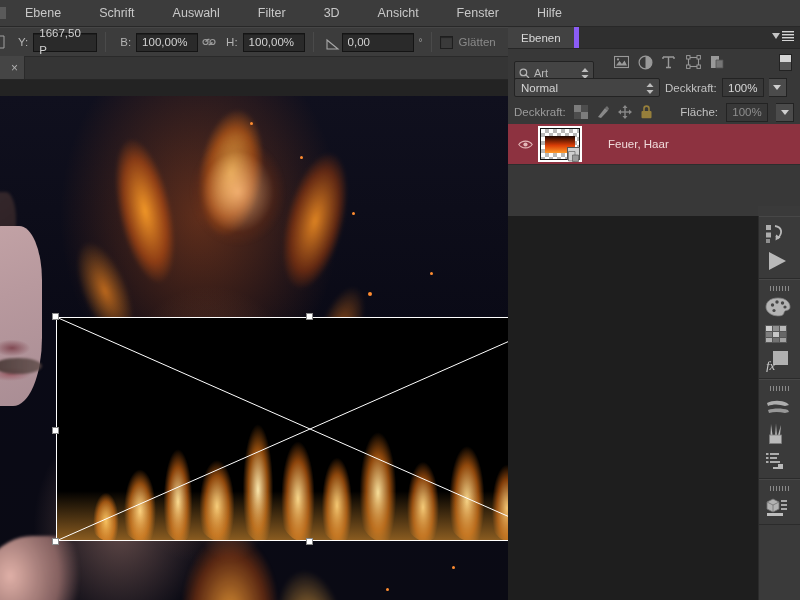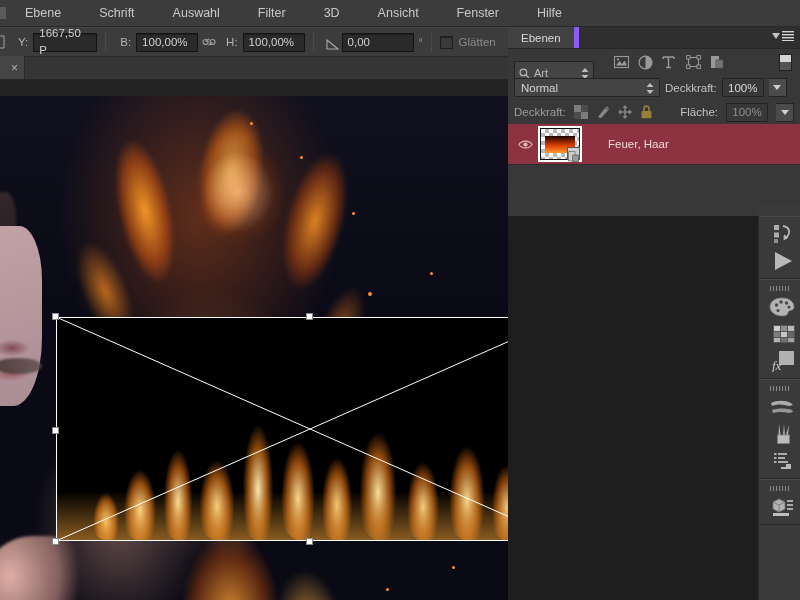--- a/index.html
+++ b/index.html
@@ -282,21 +282,21 @@
   .dock-group {
     width:42px; border-bottom:1px solid #2b2b2b; border-top:1px solid #474747;
     display:flex; flex-direction:column; align-items:center;
     padding:3px 0 4px 0;
   }
   .dock-grip {
     width:20px; height:5px; margin:3px 0 2px 0;
     background:repeating-linear-gradient(90deg,#8a8a8a 0 1px, transparent 1px 3px);
   }
   .dock-btn {
-    width:30px; height:27px; display:flex; align-items:center; justify-content:flex-end;
+    width:30px; height:27px; display:flex; align-items:center; justify-content:flex-start;
   }
   .dock-btn svg { opacity:.85; }
   .dock-filler { flex:1; width:42px; background:#3a3a3a; }
 
   
   .dock-top-cap {
     position:absolute; left:758px; top:206px; width:42px; height:10px;
     background:#3a3a3a;
   }
 </style>

